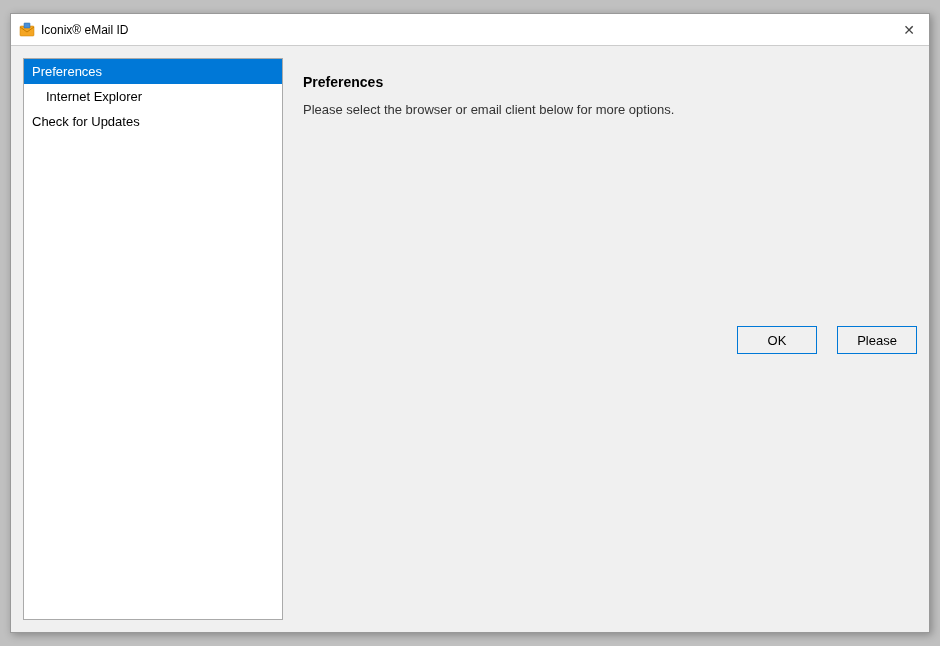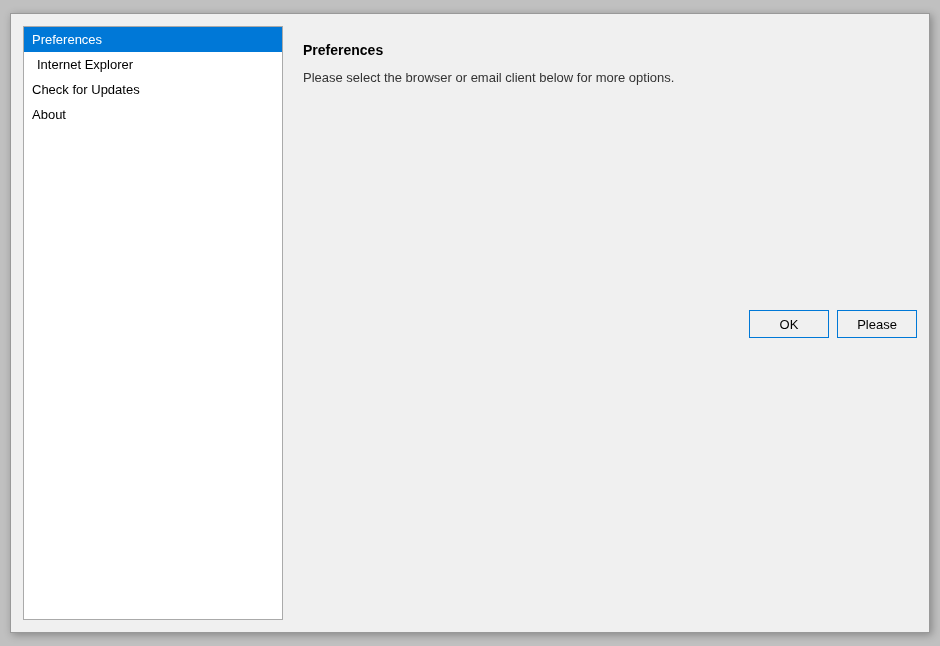--- a/index.html
+++ b/index.html
@@ -100,21 +100,21 @@
       color: #000;
       white-space: nowrap;
     }
 
     .sidebar-item.active {
       background: #0078d7;
       color: #ffffff;
     }
 
     .sidebar-item.sub-item {
-      padding-left: 13px;
+      padding-left: 22px;
     }
 
     .content-panel {
       flex: 1;
       padding: 16px 20px;
       background: #f0f0f0;
     }
 
     .content-title {
       font-weight: bold;
@@ -126,21 +126,21 @@
     .content-description {
       font-size: 13px;
       color: #333;
       line-height: 1.5;
     }
 
     .footer {
       display: flex;
       justify-content: flex-start;
       align-items: center;
-      gap: 8px;
+      gap: 20px;
       padding: 4px 0 2px 0;
       flex-shrink: 0;
     }
 
     .btn {
       width: 80px;
       height: 28px;
       border: 1px solid #0078d7;
       background: #f0f0f0;
       cursor: pointer;
@@ -149,30 +149,42 @@
       display: flex;
       align-items: center;
       justify-content: center;
     }
   </style>
 </head>
 <body>
 
 <div class="window">
 
+  <div class="title-bar">
+    <div class="title-bar-left">
+      <div class="app-icon">
+        <svg width="16" height="16" viewBox="0 0 16 16">
+          <rect x="1" y="4" width="14" height="10" rx="1" fill="#f5a623" stroke="#c87d00" stroke-width="0.5"></rect>
+          <path d="M1 5 L8 10 L15 5" stroke="#c87d00" stroke-width="1" fill="none"></path>
+          <rect x="5" y="1" width="6" height="5" rx="0.5" fill="#4a90d9" stroke="#2265a3" stroke-width="0.5"></rect>
+        </svg>
+      </div>
+      <span class="title-text">Iconix® eMail ID</span>
+    </div>
+    <button class="close-btn">✕</button>
+  </div>
 
   <div class="window-body">
     <div class="main-content">
 
       <div class="sidebar">
 
         <div class="sidebar-item active">Preferences</div>
         <div class="sidebar-item sub-item">Internet Explorer</div>
         <div class="sidebar-item">Check for Updates</div>
-        <div class="sidebar-item">About</div>
       </div>
 
       <div class="content-panel">
         <div class="content-title">Preferences</div>
         <div class="content-description">Please select the browser or email client below for more options.</div>
       </div>
     </div>
 
     <div class="footer">
       <button class="btn">OK</button>

